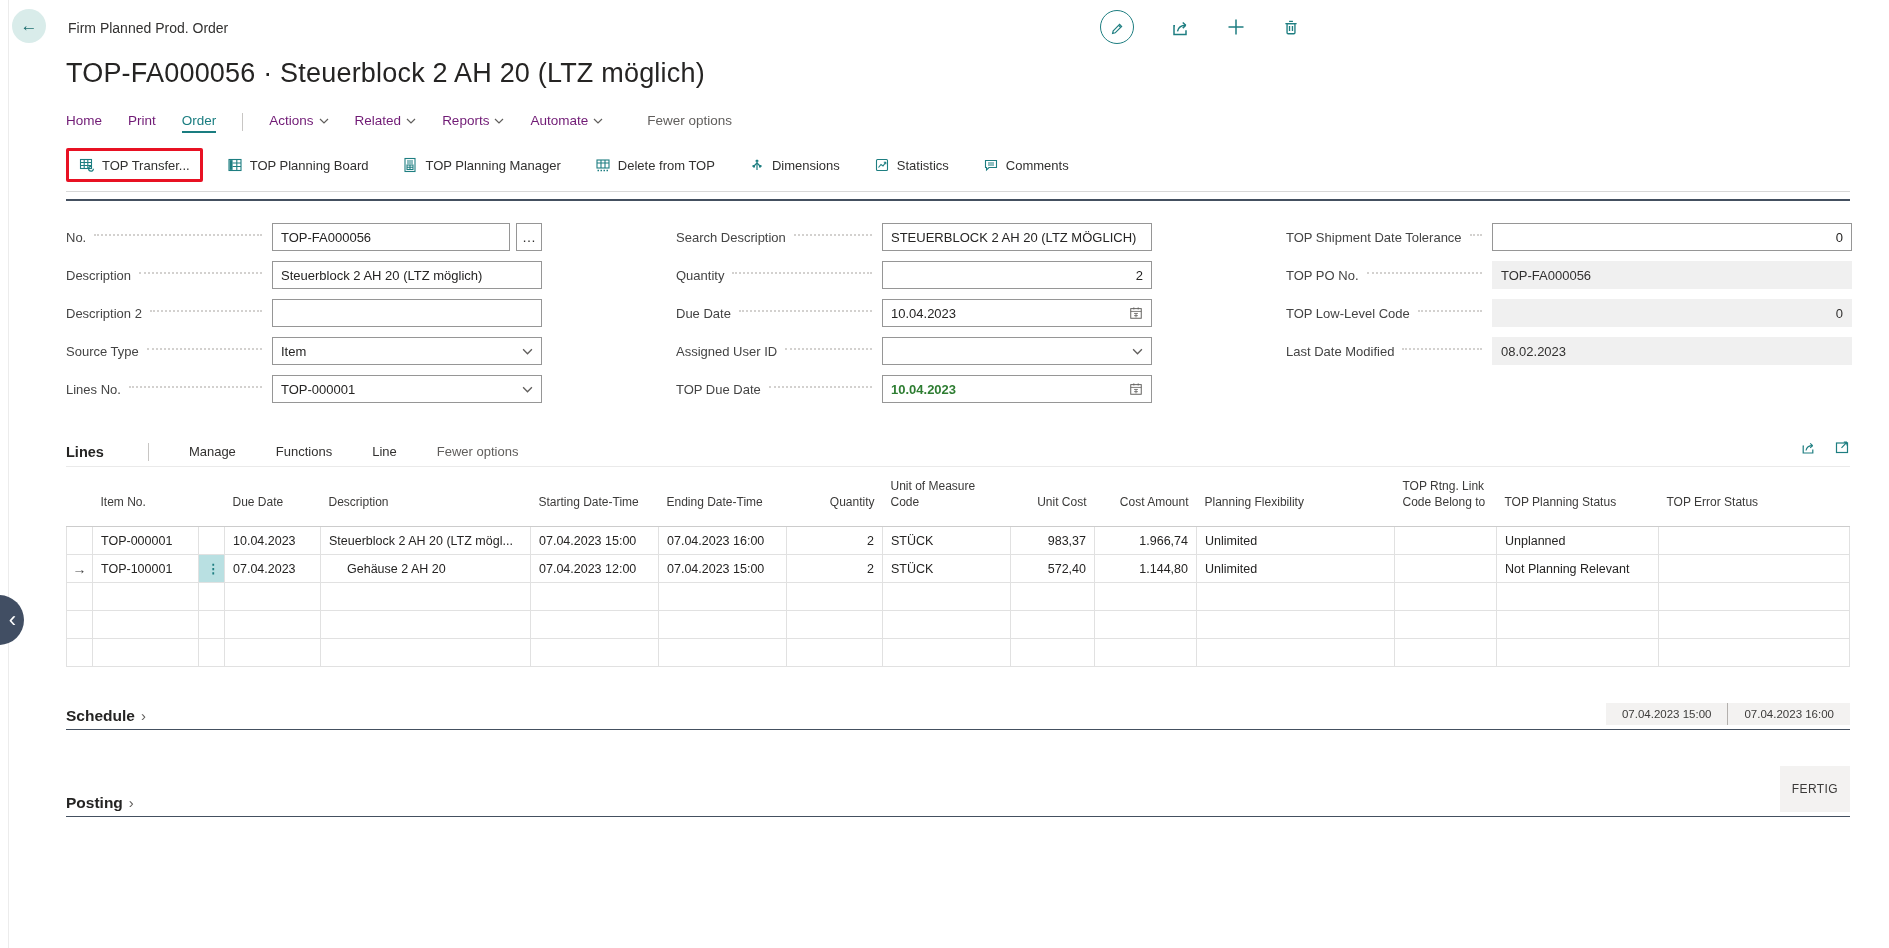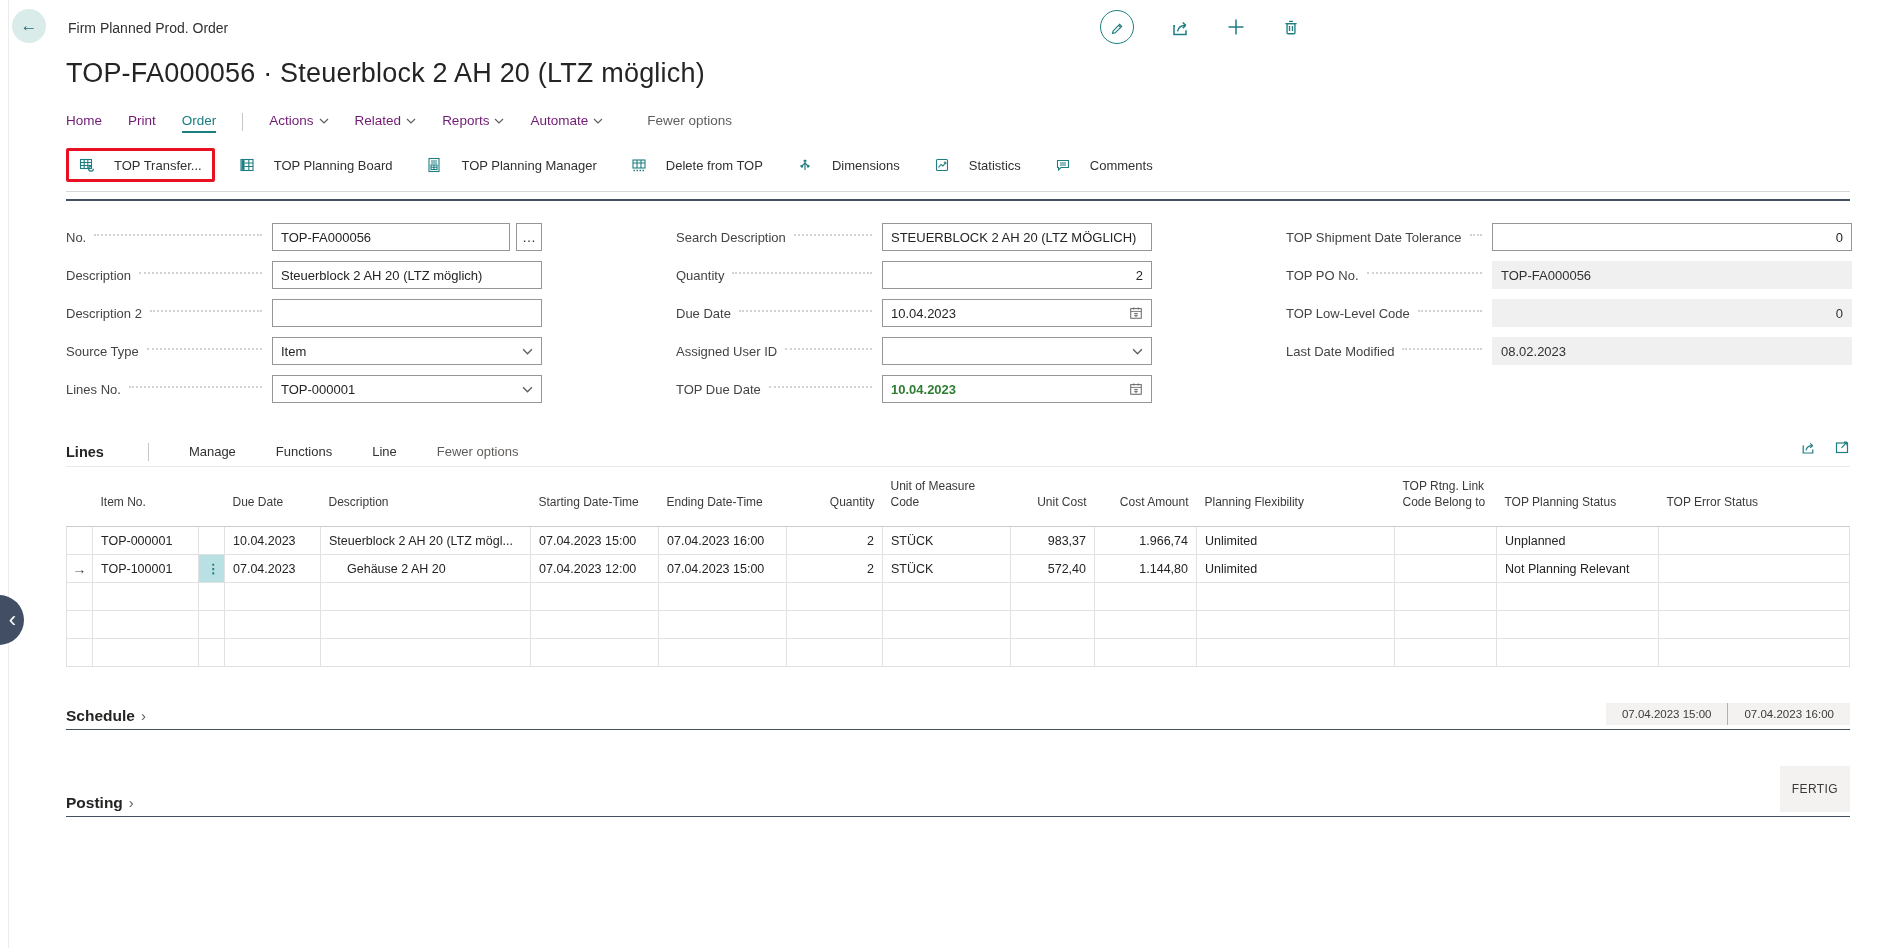--- a/index.html
+++ b/index.html
@@ -28,21 +28,21 @@
   
   .menu { display:flex; align-items:center; gap:26px; margin-top:22px; font-size:13.5px; height:22px; }
   .menu-item { background:none; border:none; font-size:13.5px; color:#701a75; cursor:pointer;
                display:flex; align-items:center; gap:5px; padding:2px 0 5px 0; font-family:inherit; }
   .menu-item.active { color:#1a7d80; border-bottom:2px solid #1a7d80; padding-bottom:3px; }
   .menu-item.muted { color:#605e5c; margin-left:18px; }
   .vdiv { width:1px; height:18px; background:#c8c6c4; }
 
   
   .toolbar { display:flex; align-items:center; gap:14px; margin-top:12px; height:40px; }
-  .tb-btn { background:none; border:none; cursor:pointer; display:flex; align-items:center; gap:19px;
+  .tb-btn { background:none; border:none; cursor:pointer; display:flex; align-items:center; gap:7px;
             font-size:13px; color:#323130; padding:6px 10px; font-family:inherit; }
   .red-box { display:inline-flex; border:3px solid #e81123; border-radius:2px; }
   .rule { border:none; border-top:1px solid #d8d8d8; margin-top:6px; }
 
   
   .section-head { font-size:15.5px; font-weight:700; color:#252423; margin-top:22px; display:flex; align-items:flex-end; }
   .sec-underline { border:none; border-top:2px solid #445060; margin-top:7px; }
   .chev { color:#605e5c; font-weight:400; font-size:15px; margin-left:6px; cursor:pointer; }
 
   .fields-grid { display:flex; gap:134px; margin-top:22px; }

